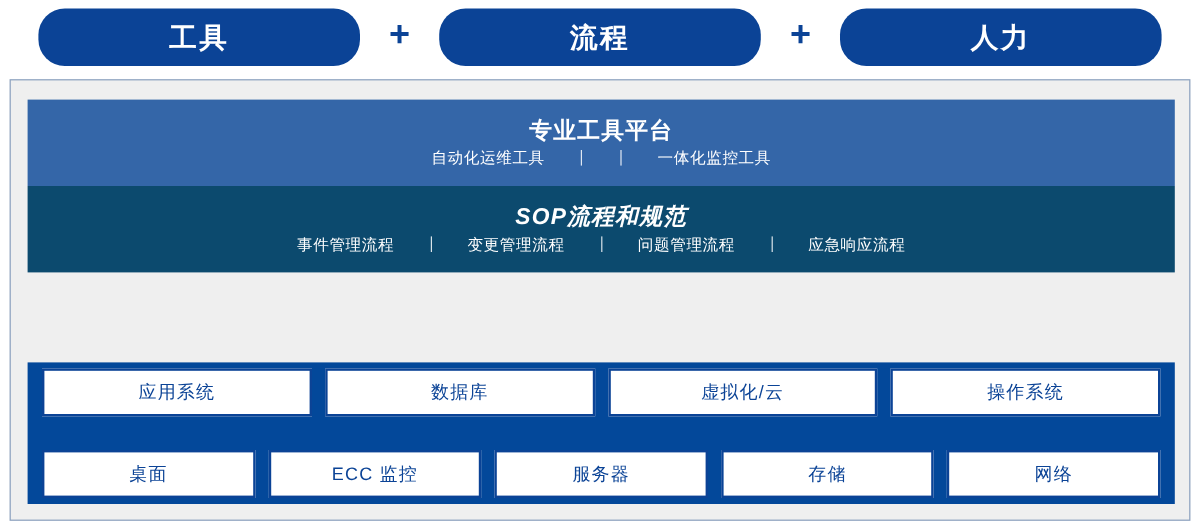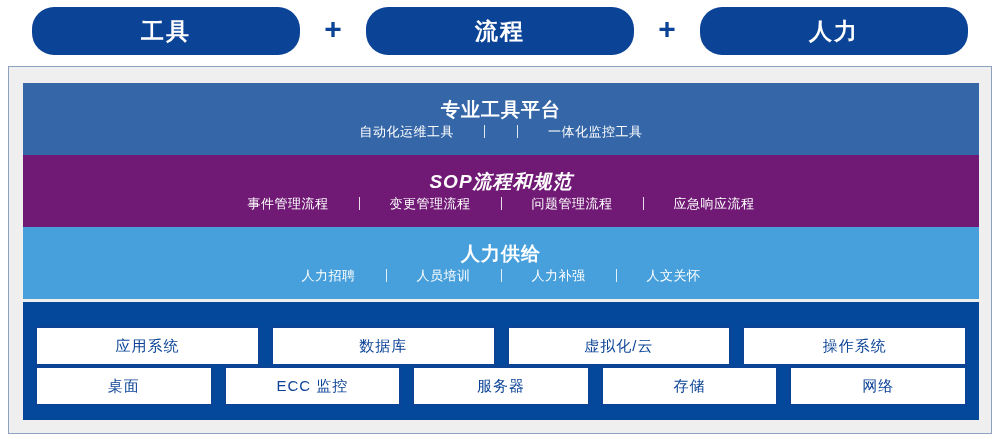--- a/index.html
+++ b/index.html
@@ -39,21 +39,21 @@
   }
 
   
   .band{
     position:absolute;left:14px;width:956px;height:72px;
     box-sizing:border-box;
     display:flex;flex-direction:column;align-items:center;justify-content:center;
     color:#ffffff;
   }
   .band.tools   {top:16px; background:#3466a8;}
-  .band.sop     {top:88px; background:#701a75;}
+  .band.sop     {top:88px; background:#0c4a6e;}
   .band.people  {top:160px;background:#47a0dc;}
 
   .band-title{
     font-size:19px;font-weight:bold;letter-spacing:1px;
     margin-bottom:6px;line-height:1;
   }
   .band.sop .band-title{font-style:italic;}
   .band-items{
     display:flex;align-items:center;justify-content:center;
     font-size:13px;line-height:1;letter-spacing:.5px;
@@ -63,21 +63,21 @@
     width:1px;height:13px;background:rgba(255,255,255,.85);
     margin:0 16px;flex:none;
   }
 
   
   .stack{
     position:absolute;left:14px;top:235px;
     width:956px;height:118px;
     background:#03489a;
     box-sizing:border-box;
-    padding:24px 12px;
+    padding:5px 12px;
     display:flex;flex-direction:column;justify-content:space-between;
   }
   .stack-row{display:flex;gap:11px;}
   .stack-row .cell{flex:1 1 0;}
   .cell{
     height:40px;background:#ffffff;
     border:2px solid #0b4396;
     box-sizing:border-box;
     display:flex;align-items:center;justify-content:center;
     color:#0b4396;font-size:15px;letter-spacing:1px;white-space:nowrap;
@@ -120,32 +120,20 @@
         <span class="band-item">事件管理流程</span>
         <span class="band-sep"></span>
         <span class="band-item">变更管理流程</span>
         <span class="band-sep"></span>
         <span class="band-item">问题管理流程</span>
         <span class="band-sep"></span>
         <span class="band-item">应急响应流程</span>
       </div>
     </div>
 
-    <div class="band people">
-      <div class="band-title">人力供给</div>
-      <div class="band-items">
-        <span class="band-item">人力招聘</span>
-        <span class="band-sep"></span>
-        <span class="band-item">人员培训</span>
-        <span class="band-sep"></span>
-        <span class="band-item">人力补强</span>
-        <span class="band-sep"></span>
-        <span class="band-item">人文关怀</span>
-      </div>
-    </div>
 
     <div class="stack">
       <div class="stack-row">
         <div class="cell">应用系统</div>
         <div class="cell">数据库</div>
         <div class="cell">虚拟化/云</div>
         <div class="cell">操作系统</div>
       </div>
       <div class="stack-row">
         <div class="cell">桌面</div>

